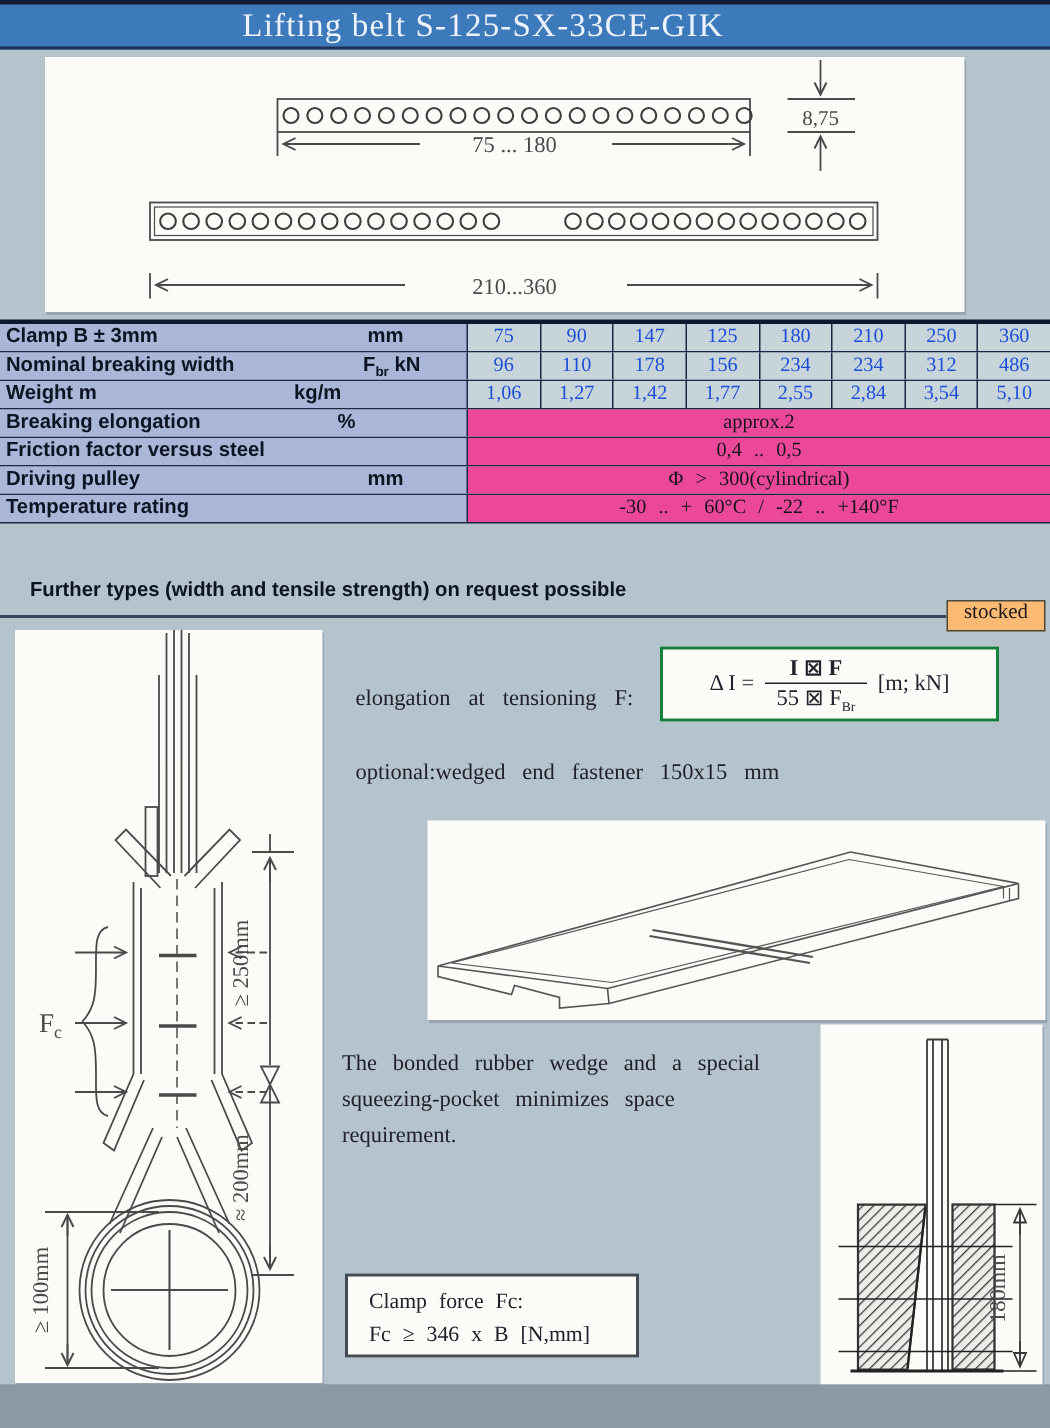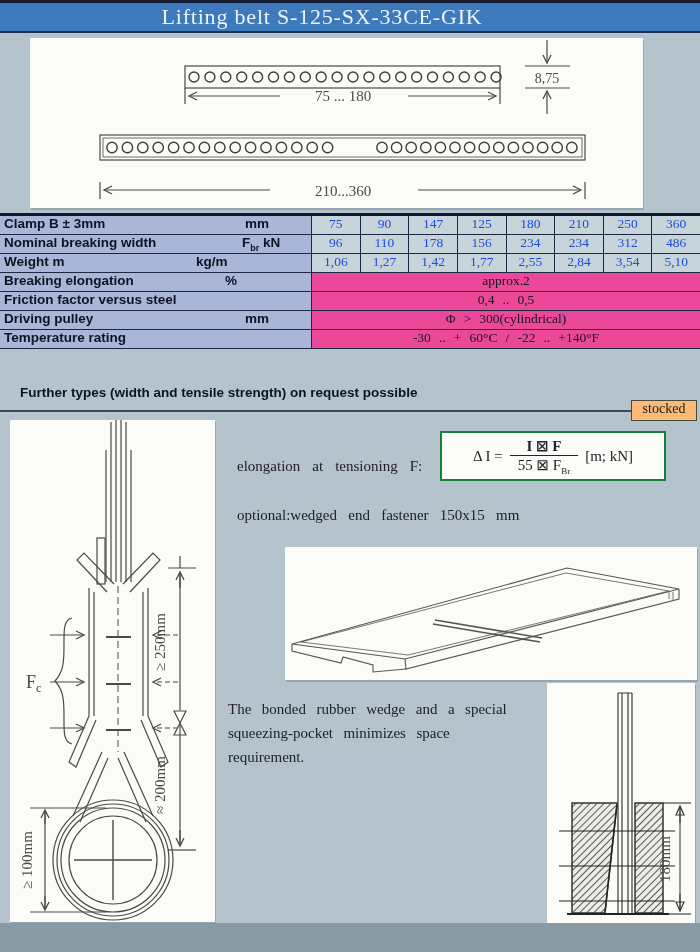--- a/index.html
+++ b/index.html
@@ -283,20 +283,24 @@
         <path d="M394,42 L394,52 L121,122 L120,112"></path>
         <path d="M7,97 L7,104 L56,116 L58,110 L88,118 L88,125 L121,122"></path>
         <path d="M150,73 L257,91 M148,77 L255,95" stroke-width="1.5"></path>
         <path d="M384,44 L384,52 M388,45 L388,53" stroke-width="0.8"></path>
       </g>
     </svg>
   </div>
 
   <div class="wedge-par">The bonded rubber wedge and a special squeezing-pocket minimizes space requirement.</div>
 
+  <div class="clamp-box">
+    <div>Clamp force Fc:</div>
+    <div>Fc ≥  346  x B [N,mm]</div>
+  </div>
 
   <div class="panel" id="panel-clamp">
     <svg width="148" height="242" viewBox="0 0 148 242">
       <defs>
         <pattern id="hD" width="5" height="5" patternUnits="userSpaceOnUse" patternTransform="rotate(45)">
           <rect width="5" height="5" fill="#ecece8"></rect>
           <line x1="0" y1="0" x2="0" y2="5" stroke="#3c3c3c" stroke-width="1.7"></line>
         </pattern>
         <marker id="dD" markerWidth="14" markerHeight="12" refX="10" refY="5" orient="auto" markerUnits="userSpaceOnUse">
           <path d="M1,1 L10,5 L1,9 Z" fill="none" stroke="#3a3a3a" stroke-width="1.2"></path>

